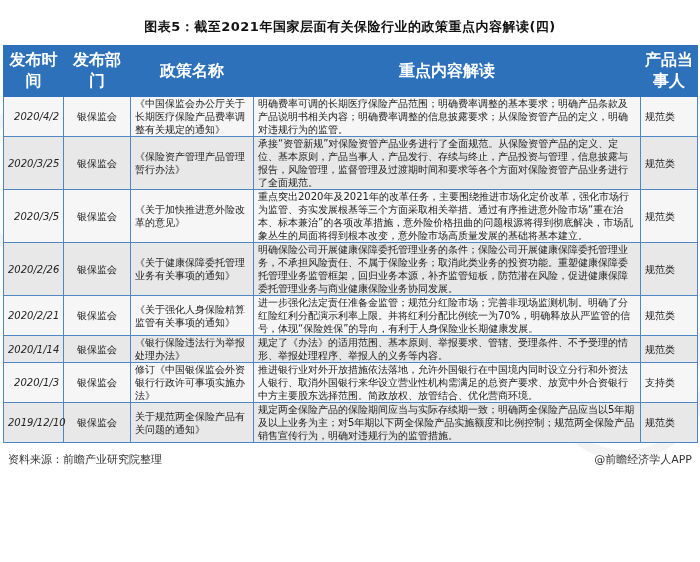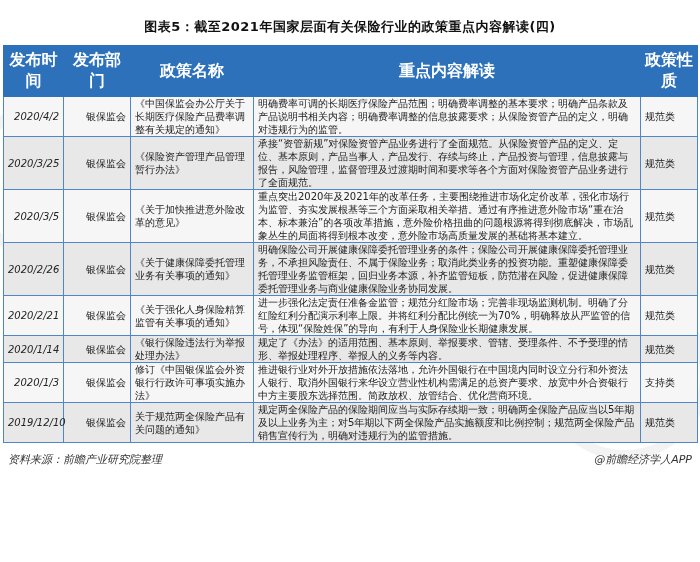--- a/index.html
+++ b/index.html
@@ -40,34 +40,33 @@
     line-height:13px;
     padding:0 4px;
     border:1px solid var(--border,#4e86c6);
     vertical-align:middle;
     color:#222;
     word-break:break-all;
   }
   table.policy tbody tr:nth-child(odd) td{background:var(--row_light,#f6f6f6);}
   table.policy tbody tr:nth-child(even) td{background:var(--row_dark,#e8e8e8);}
   td.c-date{text-align:right;padding-right:3px;white-space:nowrap;font-style:italic;}
-  td.c-dept{text-align:right;}
+  td.c-dept{text-align:center;}
   td.c-policy{text-align:left;}
   td.c-content{text-align:left;}
   td.c-nature{text-align:left;padding-left:6px;}
   .footer{
     display:flex;
     justify-content:space-between;
     align-items:center;
     padding:9px 8px 0 8px;
     font-size:11px;
     color:#333;
     position:relative;
     z-index:2;
-    font-style:italic;
   }
   
   .wm{position:absolute;pointer-events:none;z-index:1;}
   .wm-text{
     color:rgba(130,130,130,0.14);
     font-weight:bold;
     transform:rotate(-18deg);
     white-space:nowrap;
   }
   .wm-circle{
@@ -98,21 +97,21 @@
     <col style="width:123px">
     <col style="width:387px">
     <col style="width:57px">
   </colgroup>
   <thead>
     <tr>
       <th>发布时间</th>
       <th>发布部门</th>
       <th>政策名称</th>
       <th>重点内容解读</th>
-      <th>政策性质</th>
+      <th>产品当事人</th>
     </tr>
   </thead>
   <tbody>
   <tr>
     <td class="c-date">2020/4/2</td>
     <td class="c-dept">银保监会</td>
     <td class="c-policy">《中国保监会办公厅关于长期医疗保险产品费率调整有关规定的通知》</td>
     <td class="c-content">明确费率可调的长期医疗保险产品范围；明确费率调整的基本要求；明确产品条款及产品说明书相关内容；明确费率调整的信息披露要求；从保险资管产品的定义，明确对违规行为的监管。</td>
     <td class="c-nature">规范类</td>
   </tr>

